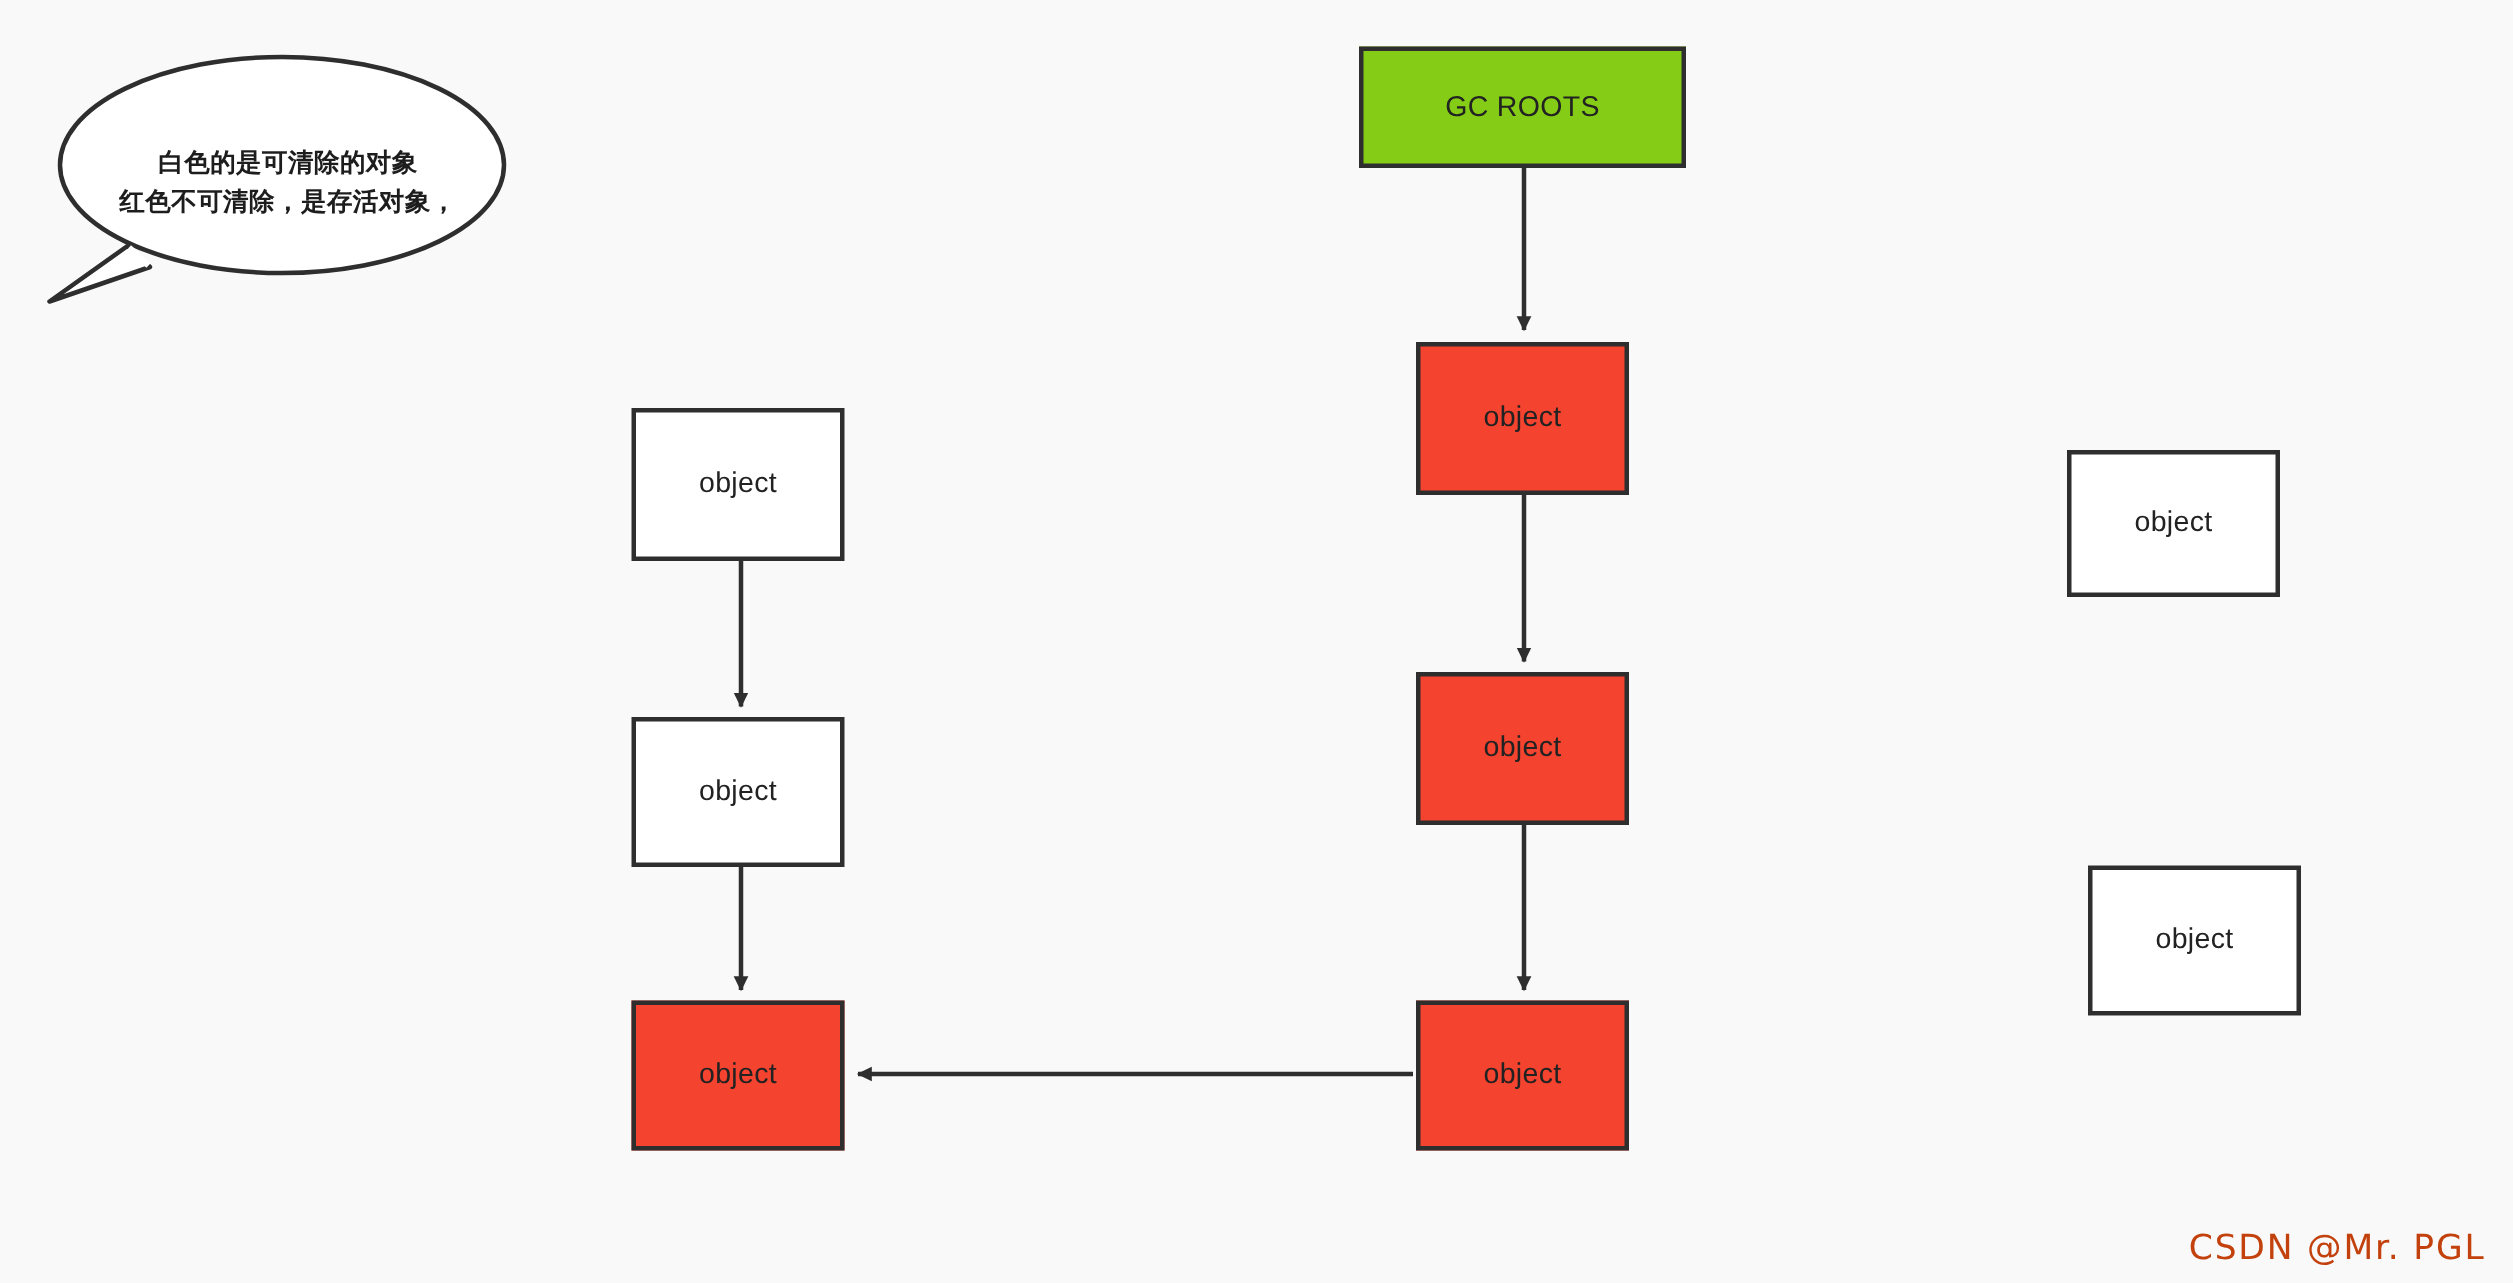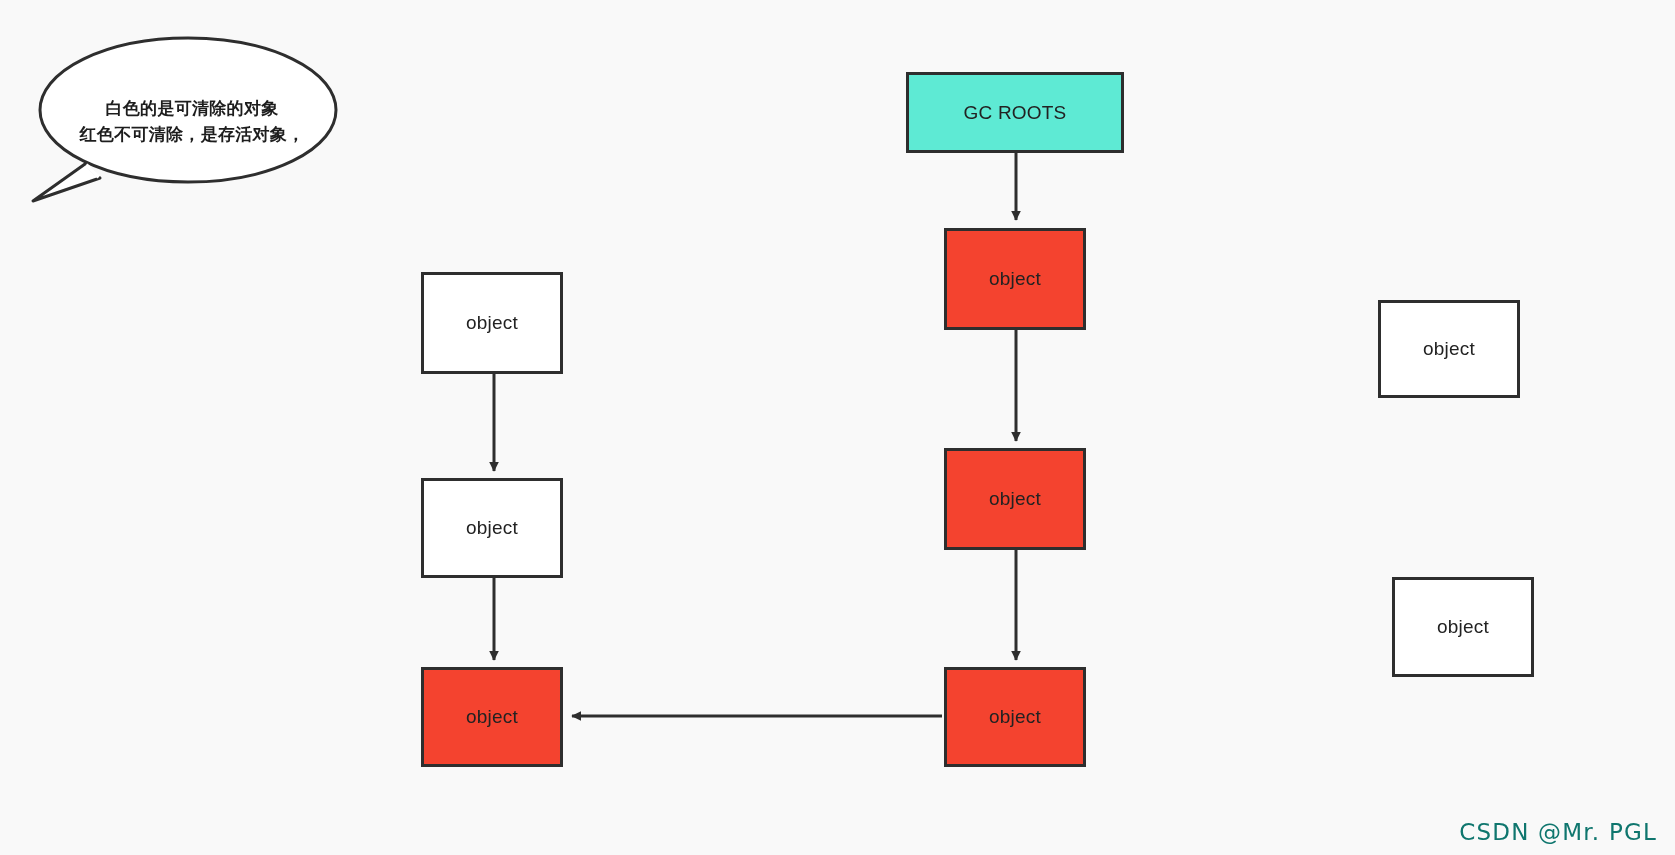--- a/index.html
+++ b/index.html
@@ -29,22 +29,21 @@
     color: #222222;
     letter-spacing: 0.2px;
   }
   .node.white {
     background: #ffffff;
   }
   .node.red {
     background: #f4432f;
   }
   .node.blue {
-    background: #5eead4;
-    margin-top: 41px;
+    background: #84cc16;
   }
   .node-label {
     pointer-events: none;
     white-space: nowrap;
   }
   .edge-layer {
     position: absolute;
     left: 0;
     top: 0;
     width: 1675px;
@@ -72,21 +71,21 @@
   }
   .bubble-text .line {
     display: block;
     white-space: nowrap;
   }
   .watermark {
     position: absolute;
     right: 18px;
     bottom: 10px;
     font-size: 23px;
-    color: #0f766e;
+    color: #c2410c;
     letter-spacing: 1.2px;
     font-family: "DejaVu Sans", sans-serif;
   }
 </style>
 </head>
 <body>
 
 <div id="canvas">
 
   <svg class="edge-layer" viewBox="0 0 1675 855" xmlns="http://www.w3.org/2000/svg">

